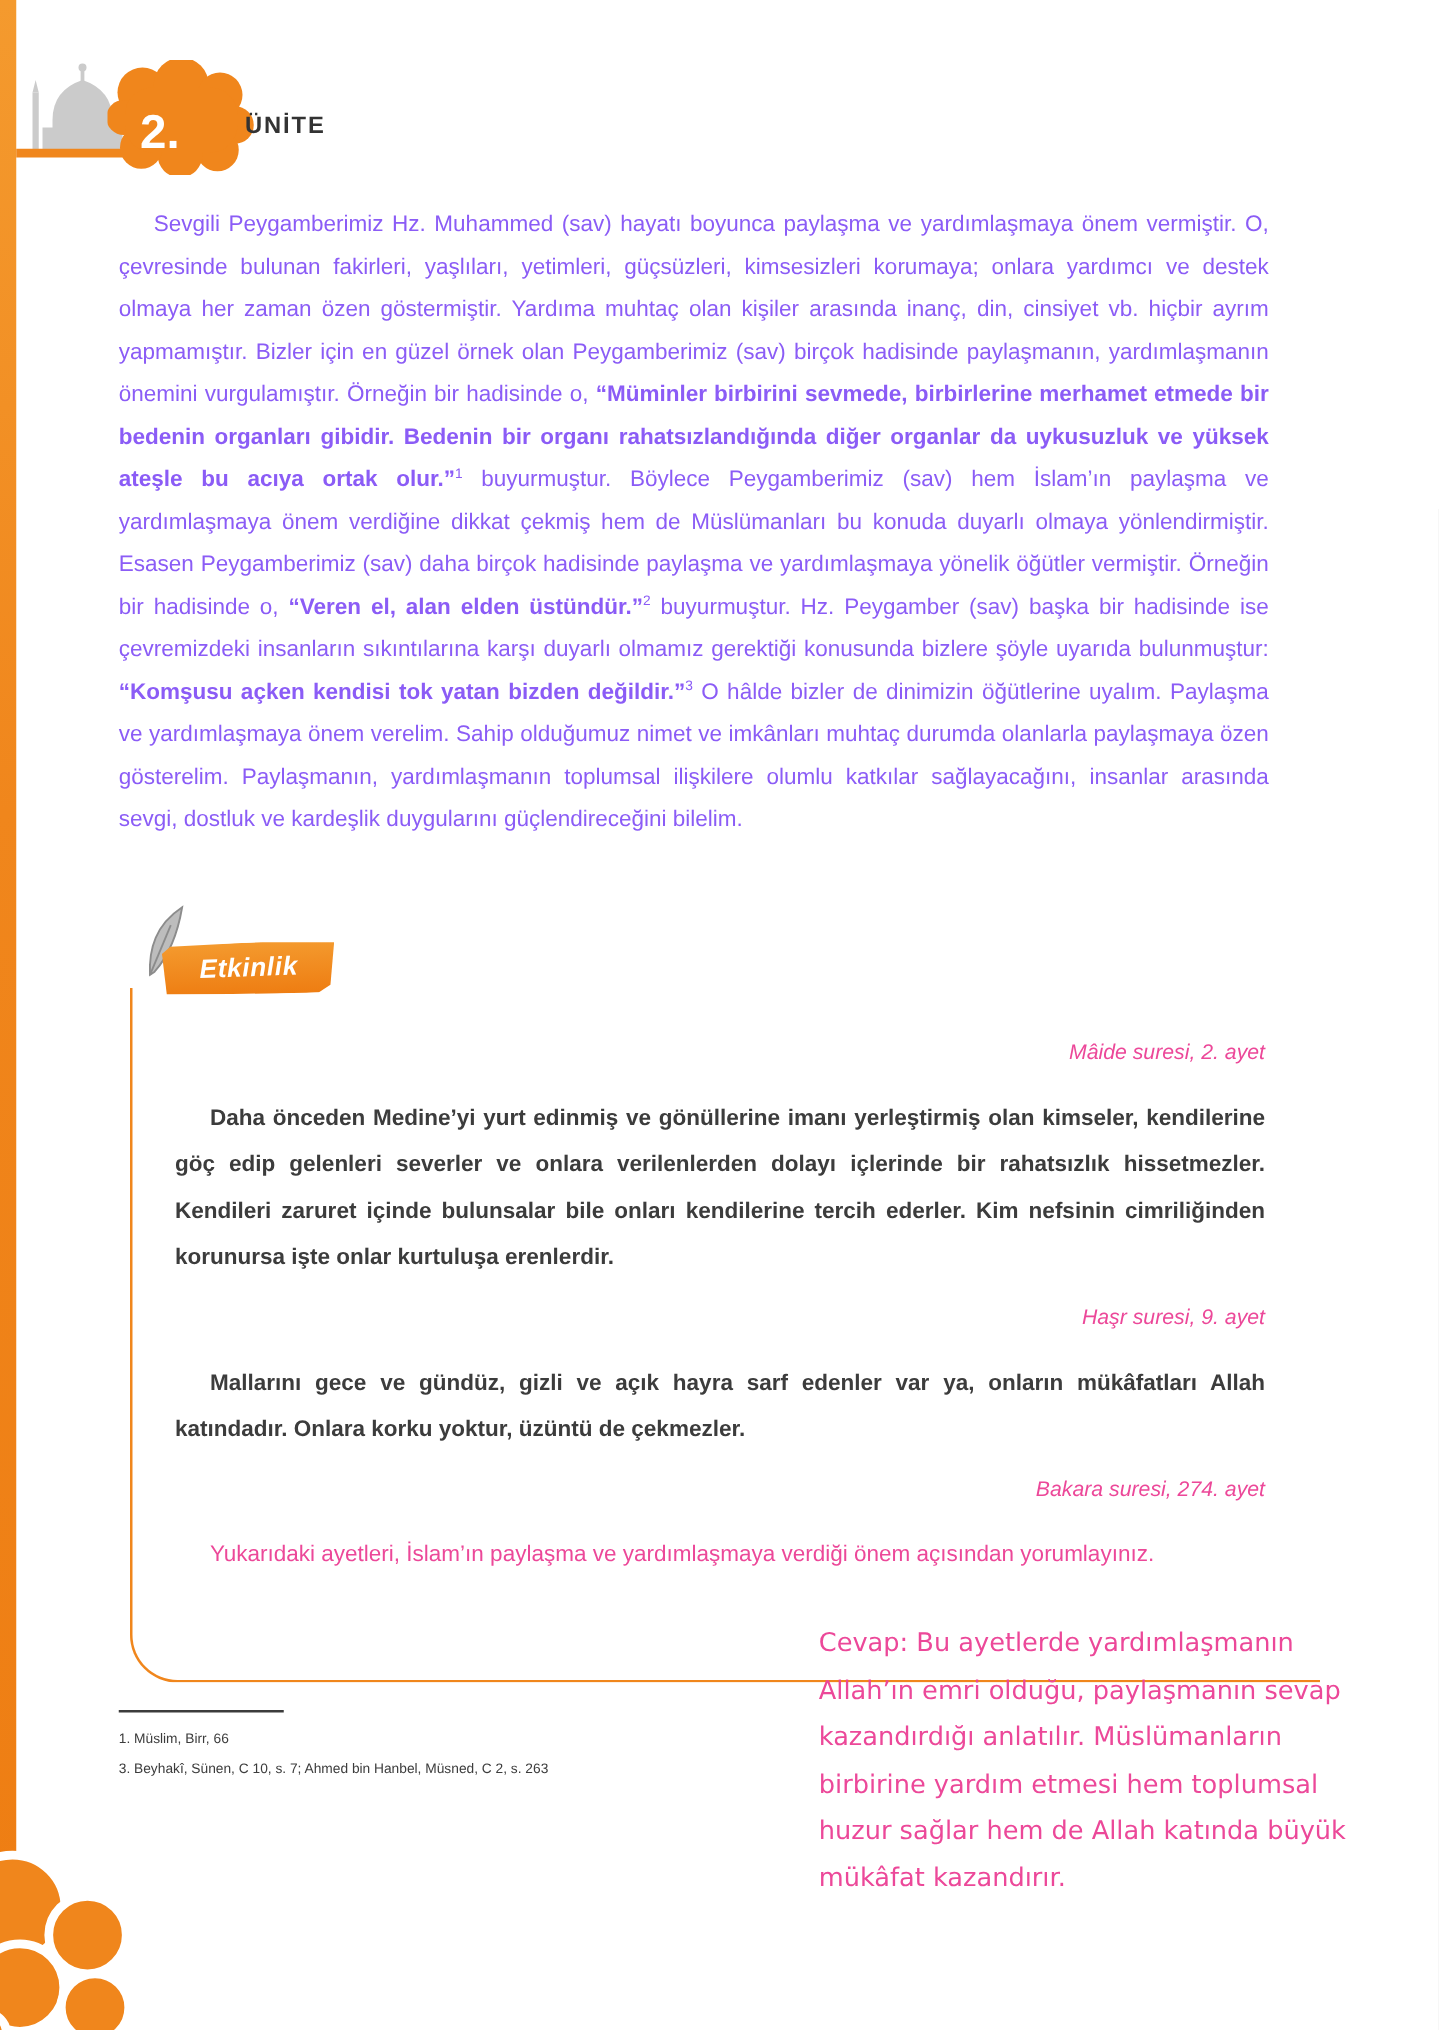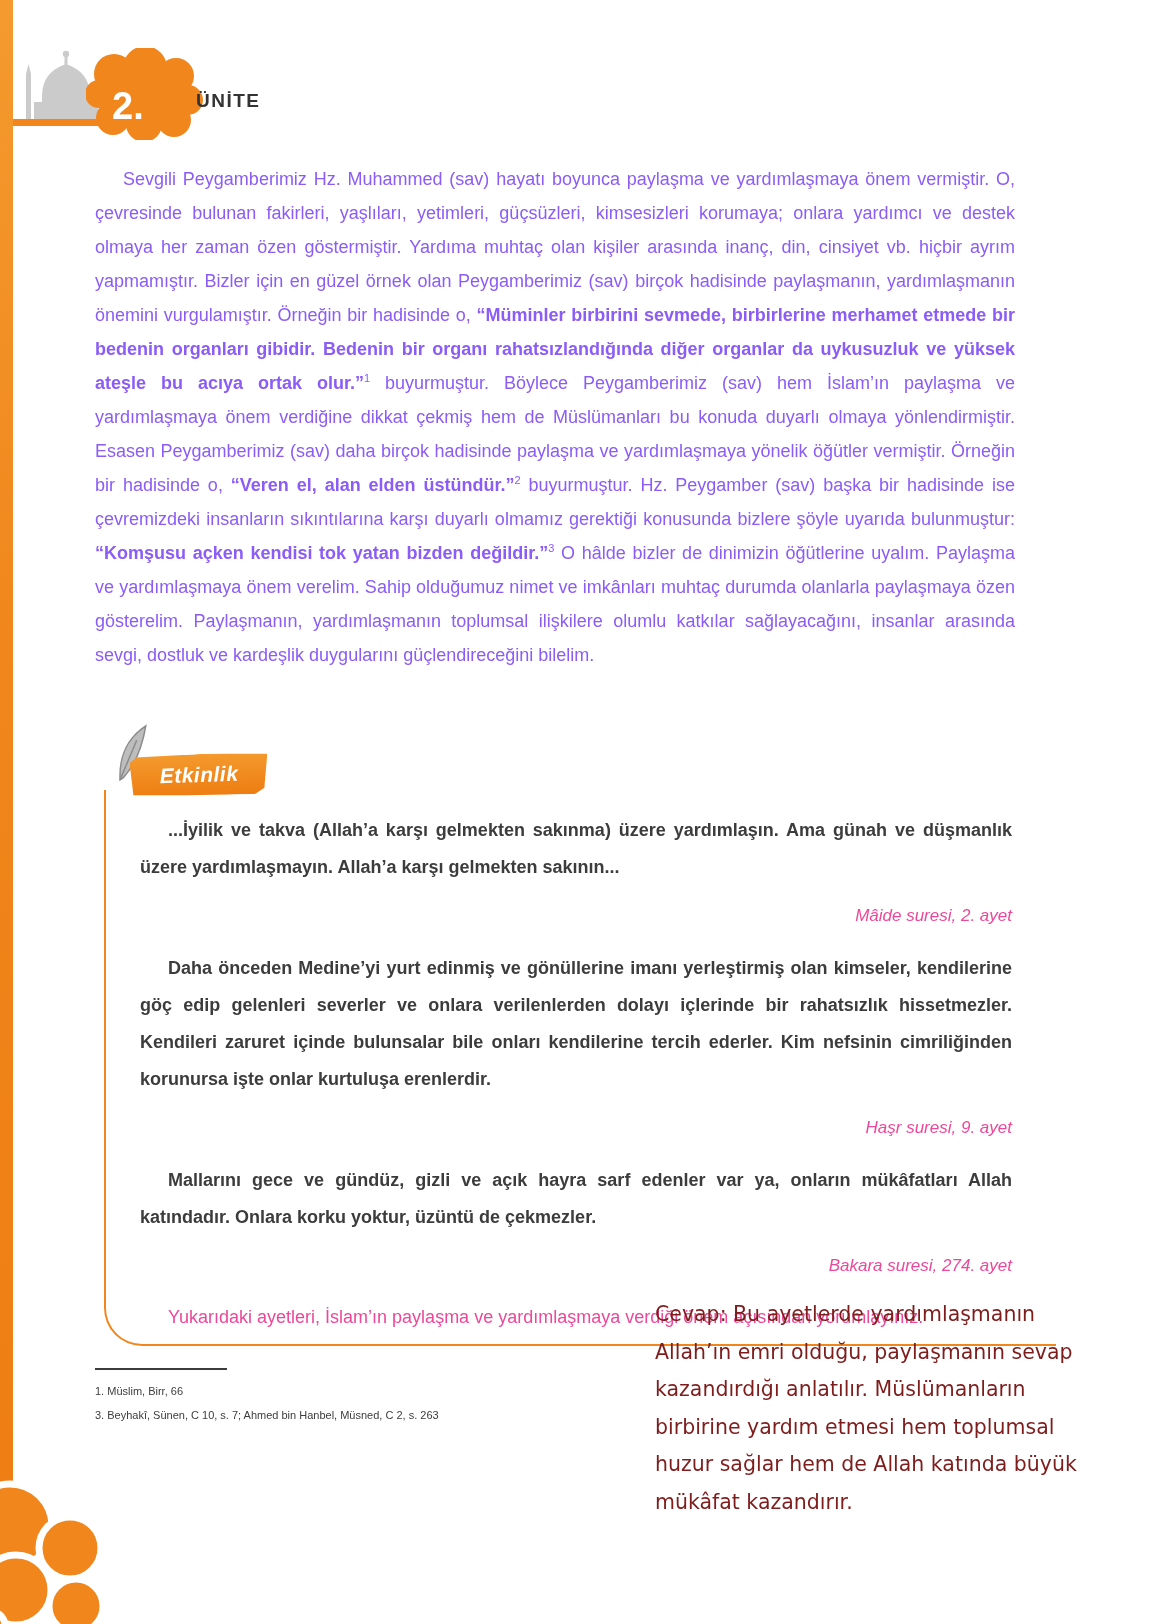--- a/index.html
+++ b/index.html
@@ -60,21 +60,21 @@
     text-align:right; font-style:italic; font-weight:normal;
     font-size:17px; margin:20px 0 24px 0; color:#ec4899;
   }
   .question {
     font-size:18px; line-height:34px; text-indent:28px; margin-top:12px;
     font-weight:normal; color:#ec4899;
   }
   
   .answer {
     position:absolute; left:655px; top:1296px; width:448px;
-    color:#7f1d1d; font-size:20.5px; line-height:37.5px;
+    color:#ec4899; font-size:20.5px; line-height:37.5px;
     font-family:"DejaVu Sans", sans-serif;
   }
   
   .footnotes { position:absolute; left:95px; top:1368px; font-size:11px; line-height:24px; color:#3c3c3c; }
   .fn-rule { width:132px; border-top:2px solid #3c3c3c; margin-bottom:9px; }
   
   .page-num { position:absolute; left:0; right:0; top:1496px; text-align:left; font-size:15.5px; color:#8b5cf6; }
   .flower { position:absolute; left:-22px; top:1474px; }
 </style>
 </head>
@@ -129,21 +129,20 @@
     <div class="banner">
       <span>Etkinlik</span>
     </div>
   </div>
 
   <div class="activity-border"></div>
 
   <div class="activity-content">
 
     <div>
-      <p class="quote">...İyilik ve takva (Allah’a karşı gelmekten sakınma) üzere yardımlaşın. Ama günah ve düşmanlık üzere yardımlaşmayın. Allah’a karşı gelmekten sakının...</p>
       <p class="source">Mâide suresi, 2. ayet</p>
     </div>
 
     <div>
       <p class="quote">Daha önceden Medine’yi yurt edinmiş ve gönüllerine imanı yerleştirmiş olan kimseler, kendilerine göç edip gelenleri severler ve onlara verilenlerden dolayı içlerinde bir rahatsızlık hissetmezler. Kendileri zaruret içinde bulunsalar bile onları kendilerine tercih ederler. Kim nefsinin cimriliğinden korunursa işte onlar kurtuluşa erenlerdir.</p>
       <p class="source">Haşr suresi, 9. ayet</p>
     </div>
 
     <div>
       <p class="quote">Mallarını gece ve gündüz, gizli ve açık hayra sarf edenler var ya, onların mükâfatları Allah katındadır. Onlara korku yoktur, üzüntü de çekmezler.</p>

